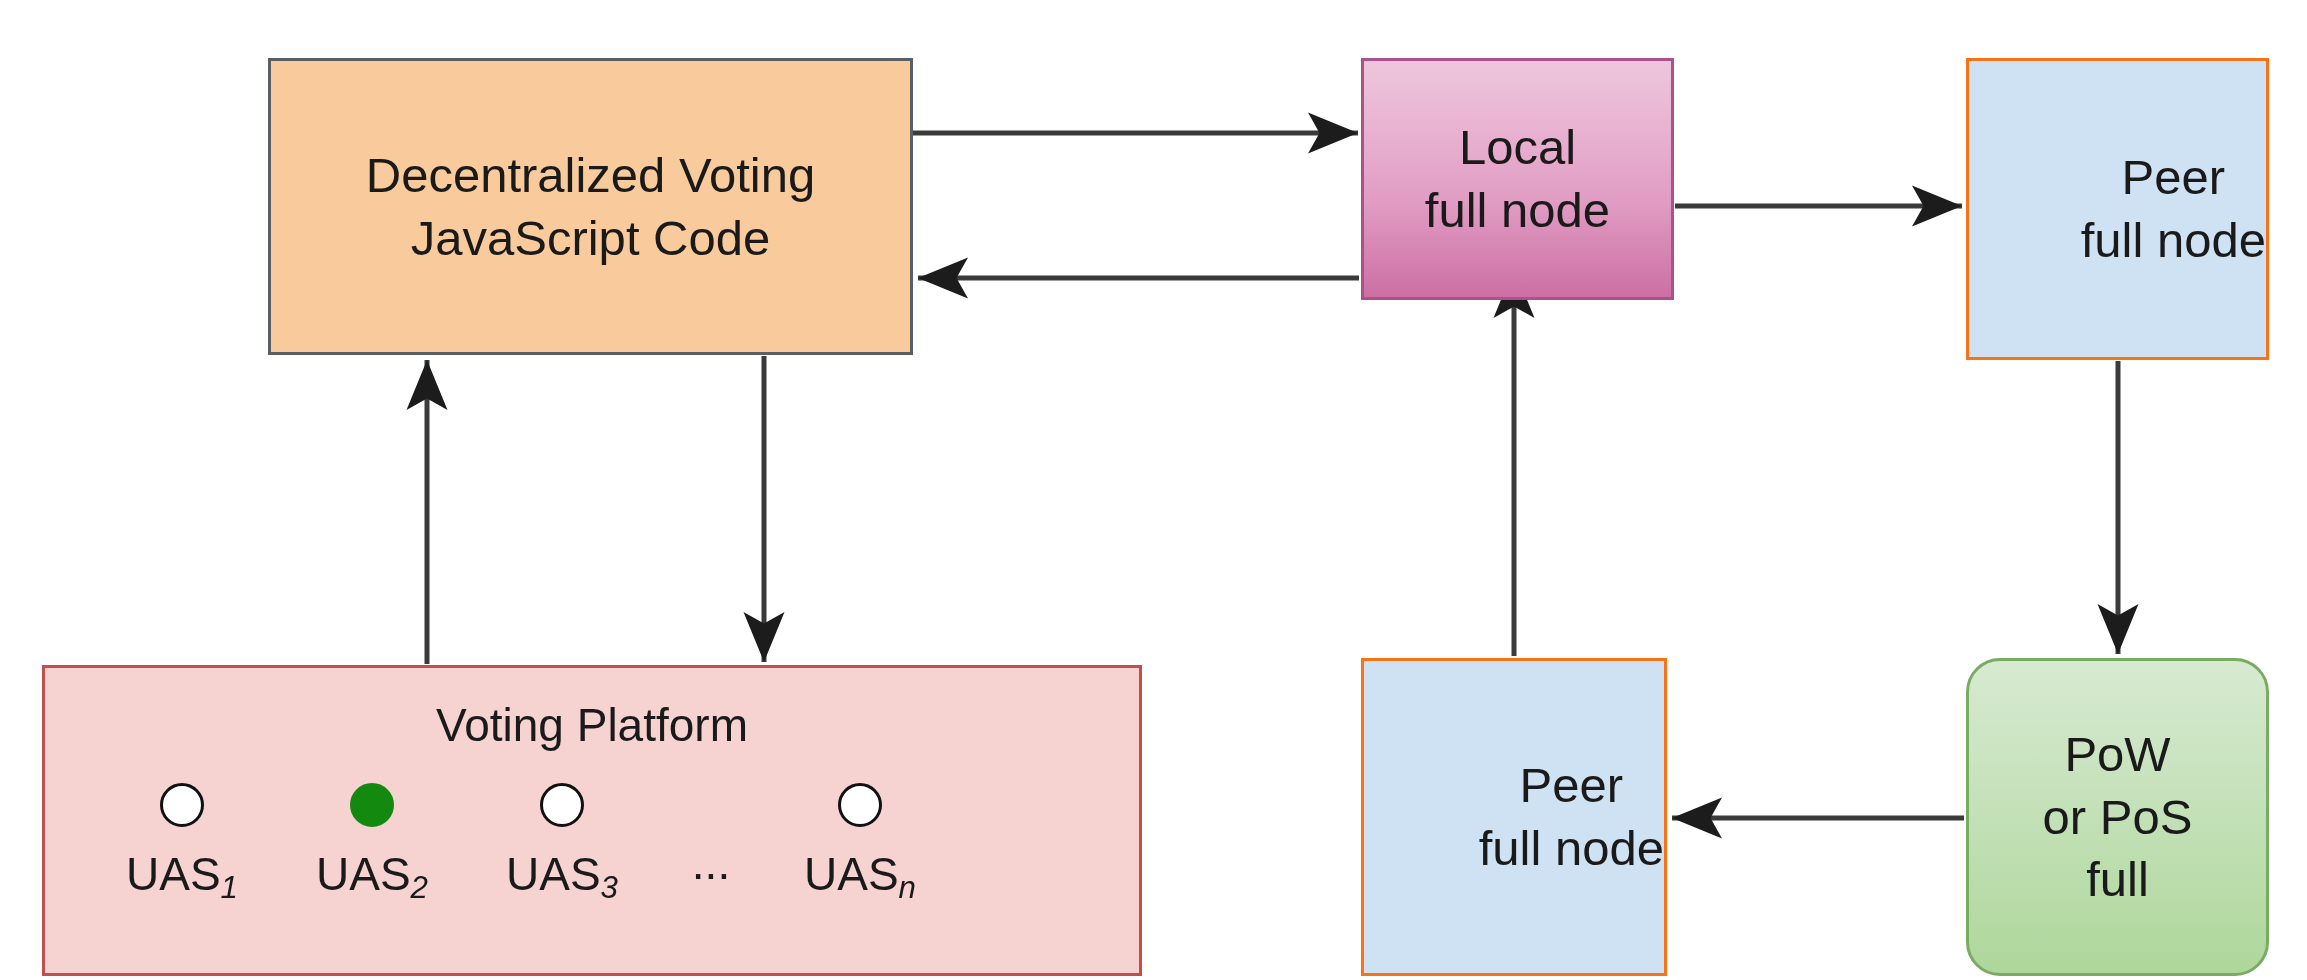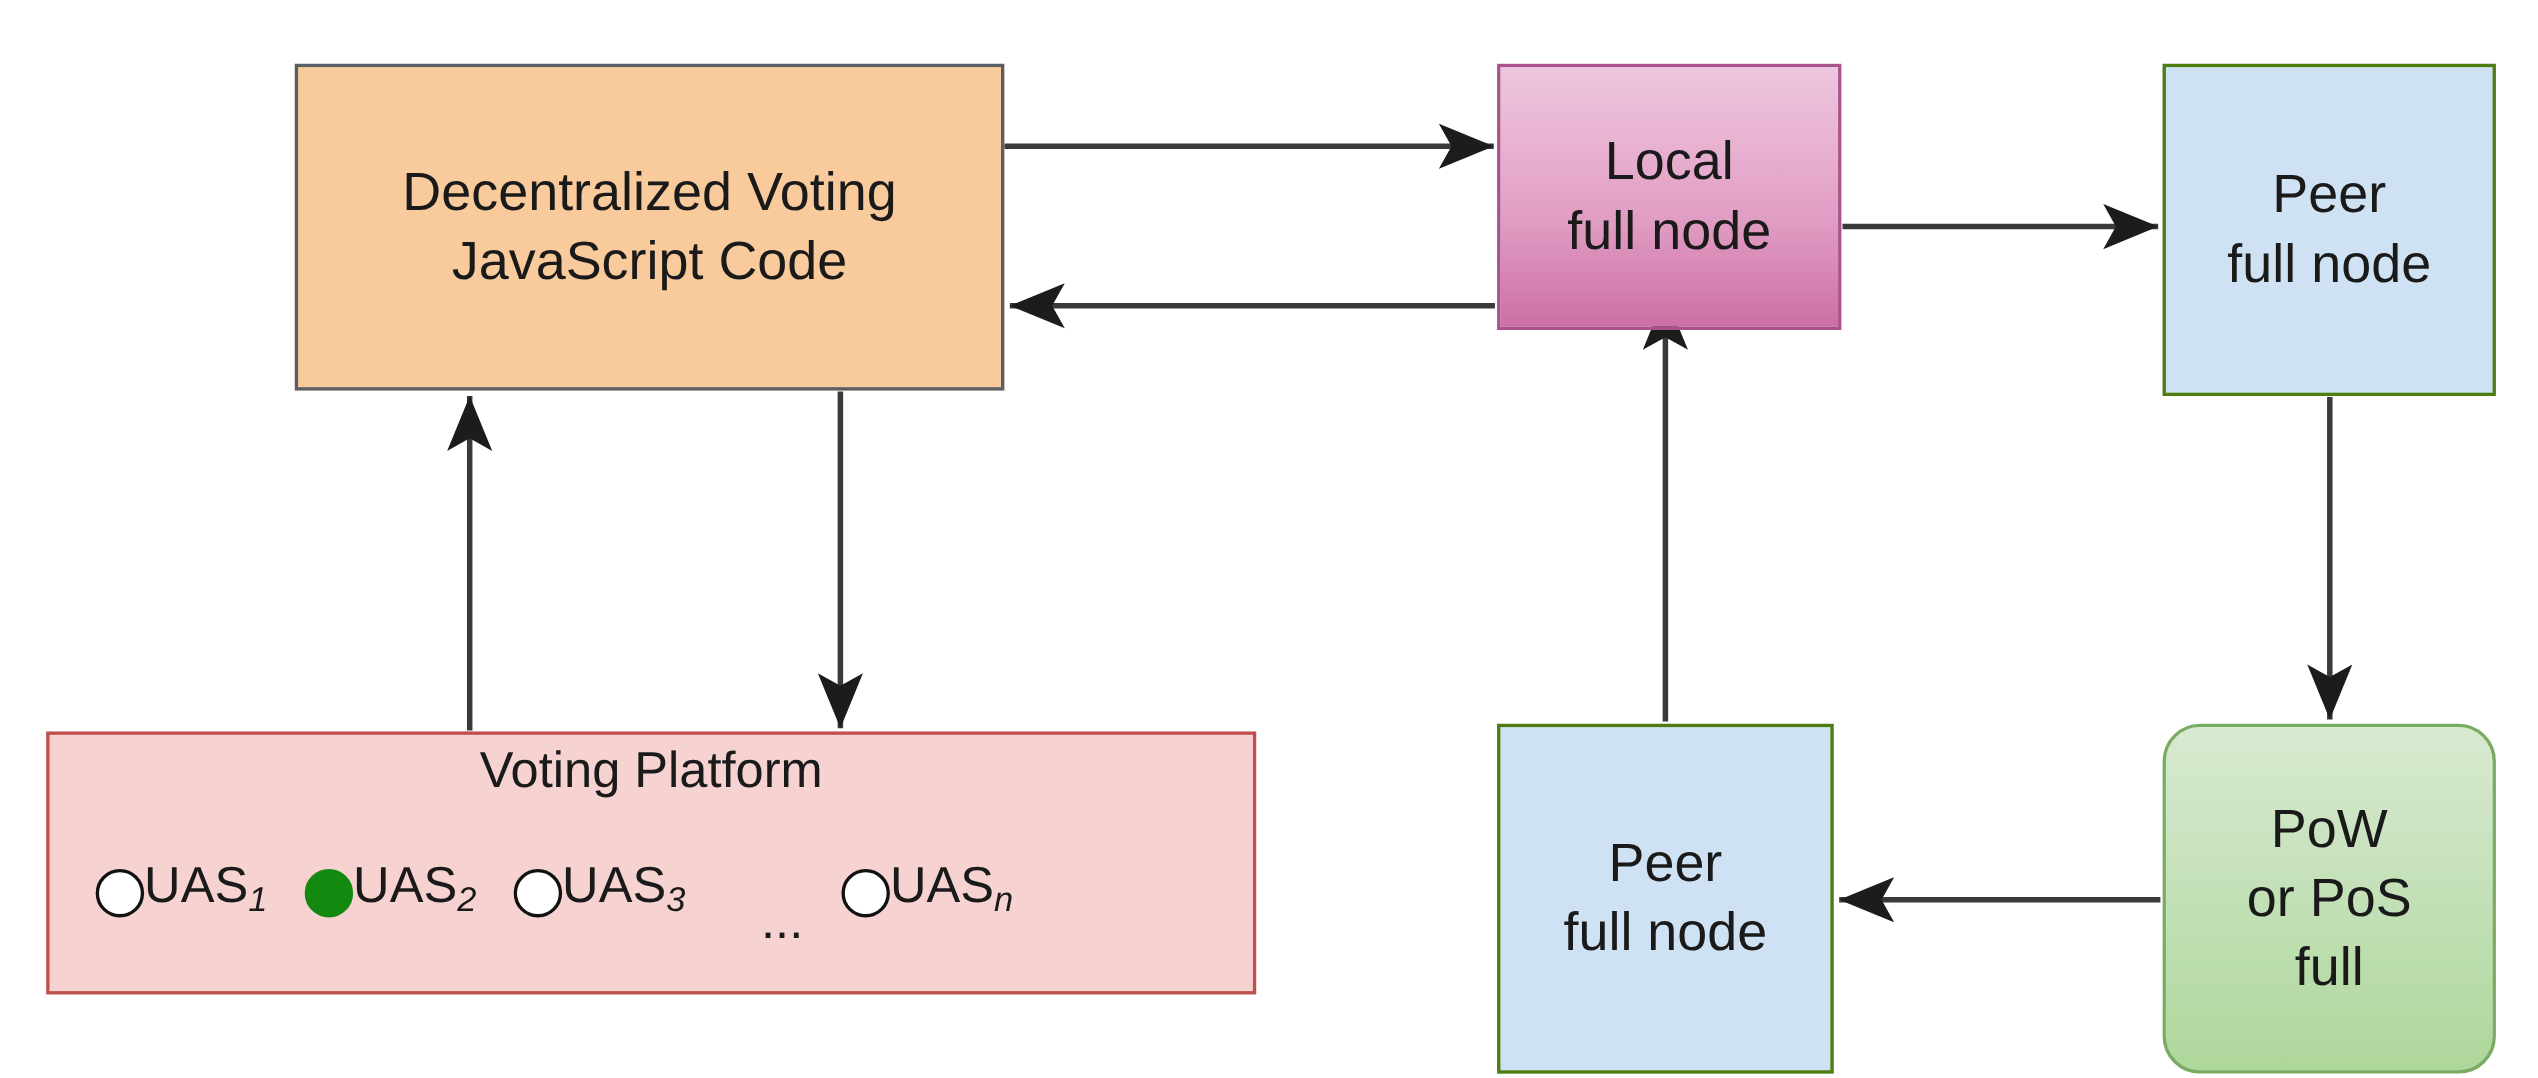--- a/index.html
+++ b/index.html
@@ -49,22 +49,23 @@
     top: 30px;
     width: 313px;
     height: 242px;
     background: linear-gradient(to bottom, #edc6dd 0%, #e9b3d2 28%, #e09cc3 60%, #cd6fa4 100%);
     border: 3px solid #a9528b;
     font-size: 49px;
   }
   
   .node-blue {
     background: #cfe2f3;
-    border: 3px solid #4d7c0f;
-    font-size: 49px;
+    border: 3px solid #f97316;
+    font-size: 49px;
+    align-items: flex-end;
   }
   #node-peer-full-node-top {
     left: 1966px;
     top: 30px;
     width: 303px;
     height: 302px;
   }
   #node-peer-full-node-bottom {
     left: 1361px;
     top: 630px;
@@ -80,44 +81,44 @@
     background: linear-gradient(to bottom, #d7ead0 0%, #c9e3bf 35%, #aed79b 100%);
     border: 3px solid #7aab63;
     border-radius: 34px;
     font-size: 49px;
   }
   
   #node-voting-platform {
     left: 42px;
     top: 637px;
     width: 1100px;
-    height: 239px;
+    height: 311px;
     background: #f6d2d1;
     border: 3px solid #c0504d;
     justify-content: flex-start;
-    padding-top: 2px;
+    padding-top: 28px;
   }
   #voting-platform-title {
     font-size: 46px;
     color: #1a1a1a;
   }
   #uas-row {
     display: flex;
     flex-direction: row;
     align-items: flex-start;
     justify-content: flex-start;
     margin-top: 28px;
     width: 100%;
     padding-left: 42px;
     box-sizing: border-box;
   }
   .uas-cell {
     display: flex;
-    flex-direction: row;
-    align-items: flex-end;
+    flex-direction: column;
+    align-items: center;
     width: 190px;
   }
   .uas-dot {
     width: 44px;
     height: 44px;
     border-radius: 50%;
     border: 3px solid #111111;
     box-sizing: border-box;
     background: #ffffff;
   }

